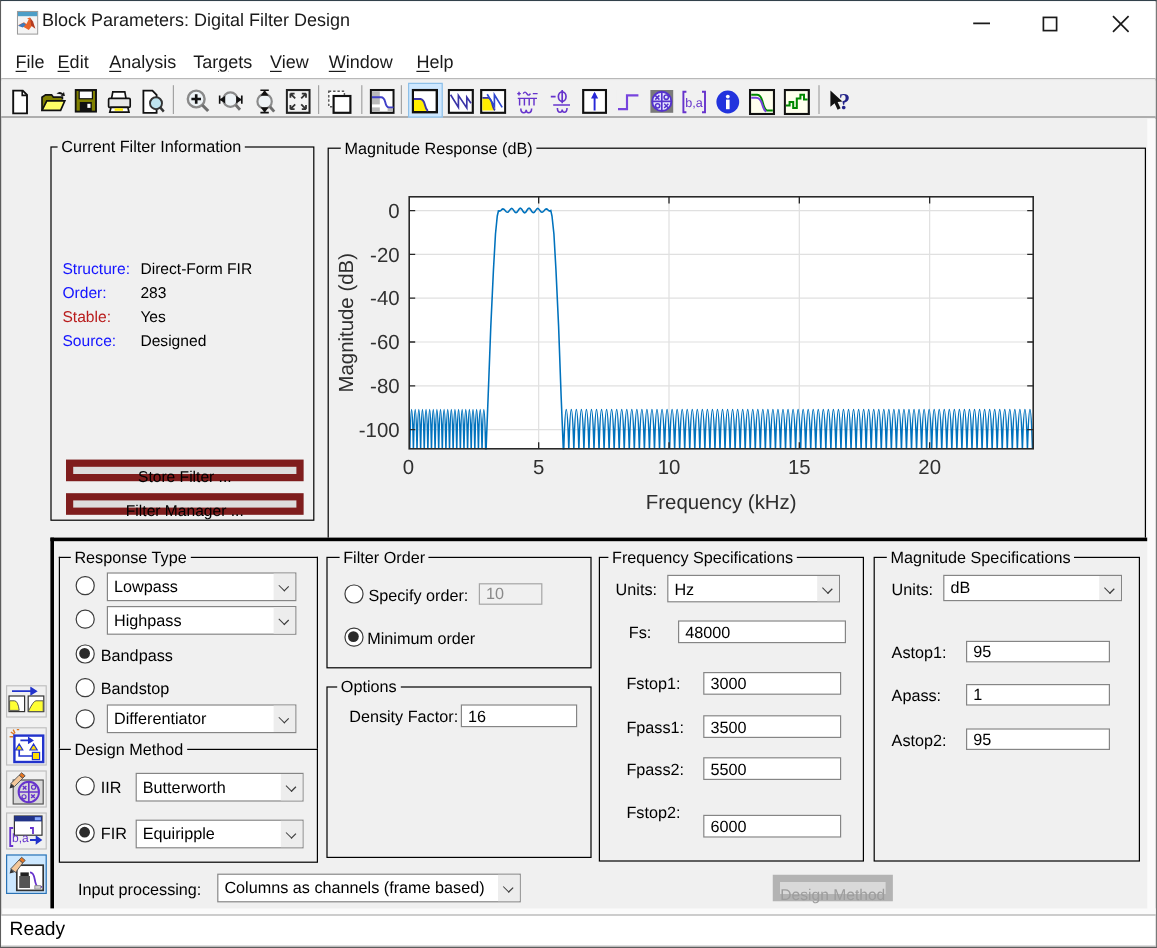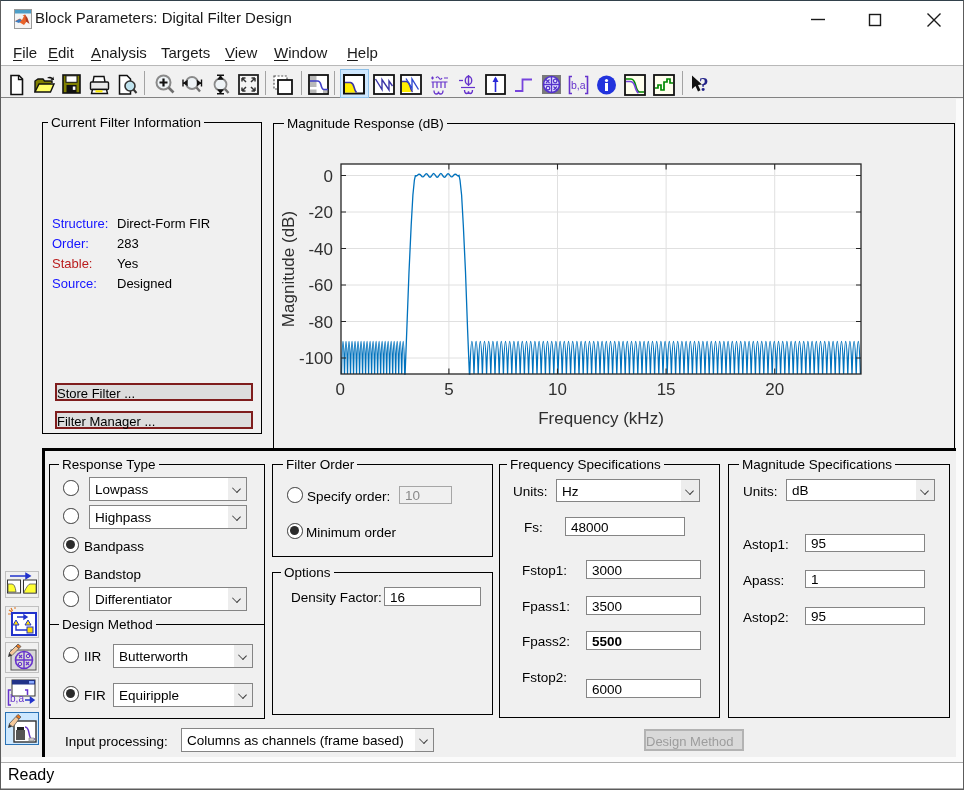--- a/index.html
+++ b/index.html
@@ -18,21 +18,21 @@
 .flabel{position:absolute;top:-8px;left:7px;background:#f0f0f0;padding:0 3px;font-size:13.5px;color:#000;white-space:nowrap;}
 .combo{position:absolute;background:#fff;border:1px solid #858585;font-size:13.5px;color:#000;}
 .combo .ct{position:absolute;left:5px;top:50%;transform:translateY(-50%);white-space:nowrap;}
 .combo .arr{position:absolute;right:0;top:0;bottom:0;width:18.5px;background:#ededed;}
 .combo .arr:after{content:"";position:absolute;left:5px;top:7px;width:6px;height:6px;border-right:1.6px solid #3c3c3c;border-bottom:1.6px solid #3c3c3c;transform:rotate(45deg) scale(1,0.8);}
 .tbox{position:absolute;background:#fff;border:1px solid #858585;font-size:13.5px;color:#000;}
 .tbox .ct{position:absolute;left:5px;top:50%;transform:translateY(-50%);white-space:nowrap;}
 .radio{position:absolute;width:15.5px;height:15.5px;border-radius:50%;border:1.7px solid #3d3d3d;background:#fff;}
 .radio.sel:after{content:"";position:absolute;left:1.7px;top:1.7px;width:9px;height:9px;border-radius:50%;background:#2b2b2b;}
 .rlabel{position:absolute;font-size:13.5px;color:#000;white-space:nowrap;transform:translateY(-50%);}
-.btn{position:absolute;background:#ddd;border:2px solid #7f1d1d;font-size:13px;color:#000;text-align:left;}
+.btn{position:absolute;background:#ddd;border:6px solid #7f1d1d;font-size:13px;color:#000;text-align:center;}
 #statusbar{position:absolute;left:1px;top:762px;width:962px;height:27px;background:#fff;border:1px solid #adadad;border-left:none;border-right:none;}
 #statusbar span{position:absolute;left:7px;top:3px;font-size:16px;color:#000;}
 .sbtn{position:absolute;left:5px;width:34px;background:#f0f0f0;border:1px solid #c0c0c0;}
 </style></head>
 <body>
 <div id="win"></div>
 
 <div id="titlebar">
  <svg class="abs" style="left:13px;top:8px" width="18" height="20" viewBox="0 0 18 20">
   <rect x="0.5" y="0.5" width="17" height="19" fill="#f4f4f4" stroke="#9a9a9a"></rect>
@@ -332,33 +332,33 @@
       </div>
 </div>
 <div class="fieldset" style="left:454px;top:13px;width:221px;height:254px">
       <span class="flabel" style="left:7px">Frequency Specifications</span>
 <span class="rlabel" style="left:13px;top:26px;font-size:13.5px">Units:</span>
 <div class="combo" style="left:56px;top:14px;width:144px;height:23px">
         <span class="ct">Hz</span>
         <span class="arr"></span>
       </div>
 <span class="rlabel" style="left:24px;top:62px;font-size:13.5px">Fs:</span>
-<div class="tbox" style="left:65px;top:52px;width:120px;height:19px;">
+<div class="tbox" style="left:65px;top:52px;width:140px;height:19px;">
         <span class="ct">48000</span>
       </div>
 <span class="rlabel" style="left:22px;top:105px;font-size:13.5px">Fstop1:</span>
 <div class="tbox" style="left:86px;top:95px;width:115px;height:19px;">
         <span class="ct">3000</span>
       </div>
 <span class="rlabel" style="left:22px;top:141px;font-size:13.5px">Fpass1:</span>
 <div class="tbox" style="left:86px;top:131px;width:115px;height:19px;">
         <span class="ct">3500</span>
       </div>
 <span class="rlabel" style="left:22px;top:176px;font-size:13.5px">Fpass2:</span>
-<div class="tbox" style="left:86px;top:166px;width:115px;height:19px;font-weight:bold;">
+<div class="tbox" style="left:86px;top:166px;width:115px;height:19px;">
         <span class="ct">5500</span>
       </div>
 <span class="rlabel" style="left:22px;top:212px;font-size:13.5px">Fstop2:</span>
 <div class="tbox" style="left:86px;top:214px;width:115px;height:19px;text-align:right;">
         <span class="ct">6000</span>
       </div>
 </div>
 <div class="fieldset" style="left:683px;top:13px;width:222px;height:254px">
       <span class="flabel" style="left:10px">Magnitude Specifications</span>
 <span class="rlabel" style="left:14px;top:26px;font-size:13.5px">Units:</span>

